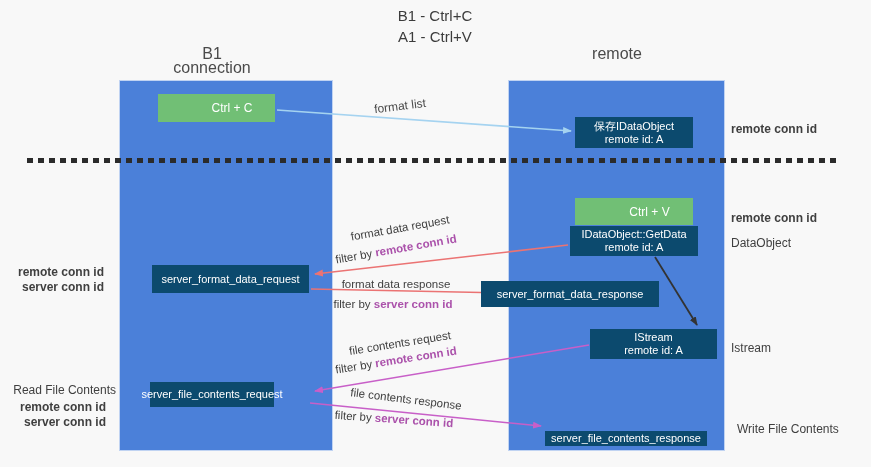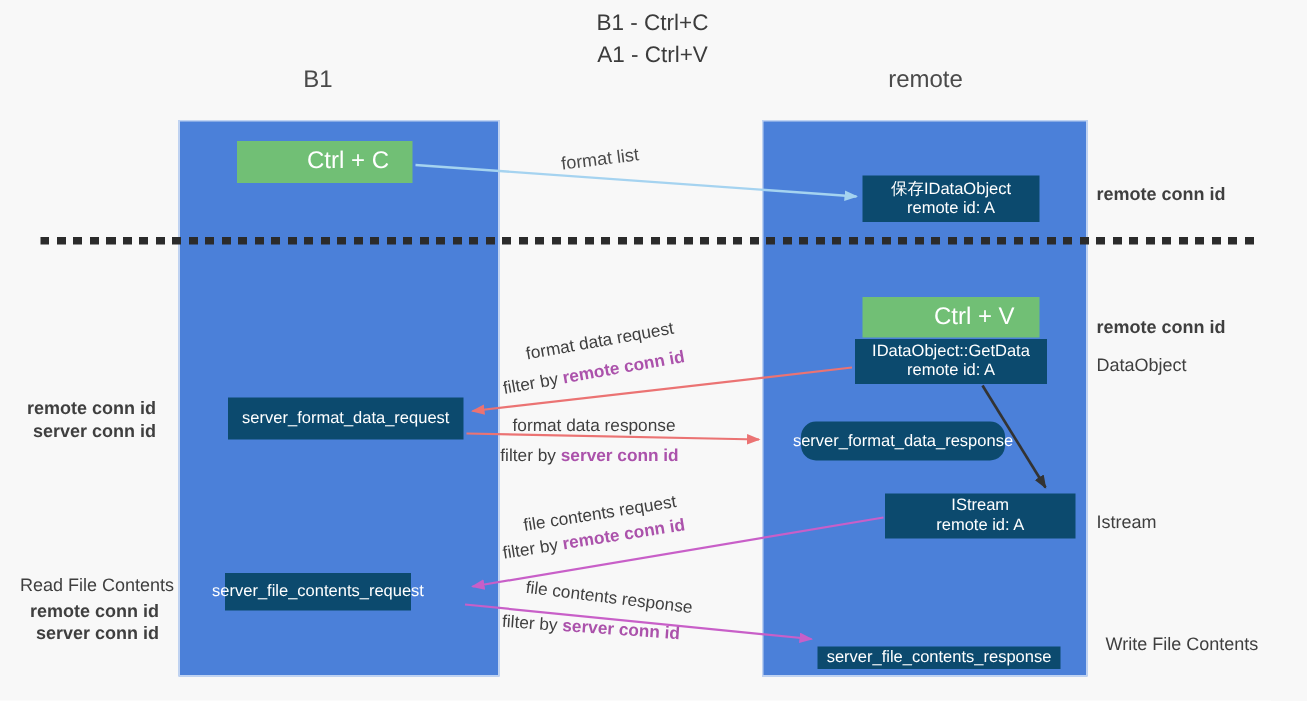--- a/index.html
+++ b/index.html
@@ -8,21 +8,21 @@
     font-family:"Liberation Sans",sans-serif;overflow:hidden;
   }
   .abs{position:absolute;}
   .title{left:285px;top:5px;width:300px;text-align:center;
     font-size:15px;line-height:21px;color:#3c3c3c;}
   .col-header{width:120px;text-align:center;font-size:16px;line-height:14px;color:#4a4a4a;}
   .column{background:#4b80d9;border:1px solid rgba(255,255,255,0.65);box-sizing:border-box;}
   .dashline{height:5px;background:repeating-linear-gradient(to right,#2b2b2b 0 6px,transparent 6px 11px);}
   .node{display:flex;flex-direction:column;align-items:center;justify-content:center;
     color:#fff;text-align:center;box-sizing:border-box;}
-  .node.green{background:#71bf75;font-size:16px;padding-left:31px;}
+  .node.green{background:#71bf75;font-size:12px;padding-left:31px;}
   .node.orange{background:#0c4a6e;font-size:11px;line-height:13px;}
   .flow-label{white-space:nowrap;font-size:11.5px;color:#3f3f3f;}
   .flow-label.big{font-size:12px;color:#4a4a4a;}
   .purple{color:#ab52ab;font-weight:bold;}
   .greentx{color:#5cb55c;font-weight:bold;}
   .side-label{font-size:12px;color:#3f3f3f;white-space:nowrap;}
   .side-left{text-align:right;}
   svg.overlay{left:0;top:0;pointer-events:none;}
 </style>
 </head>
@@ -30,20 +30,21 @@
 
 <div class="canvas">
 
   <div class="abs title">
     <div>B1 - Ctrl+C</div>
     <div>A1 - Ctrl+V</div>
   </div>
 
   <div class="abs col-header" style="left:152px;top:47px;">
     <div>B1</div>
+    <div>connection</div>
   </div>
   <div class="abs col-header" style="left:557px;top:47px;">
     <div>remote</div>
   </div>
 
   <div class="abs column" style="left:119px;top:80px;width:214px;height:371px;"></div>
   <div class="abs column" style="left:508px;top:80px;width:217px;height:371px;"></div>
 
   <div class="abs dashline" style="left:27px;top:158px;width:809px;"></div>
 
@@ -81,21 +82,21 @@
   <div class="abs node green" style="left:575px;top:172px;width:118px;height:27px;margin-top:26px;">
     <div>Ctrl + V</div>
   </div>
   <div class="abs node orange" style="left:570px;top:226px;width:128px;height:30px;text-align:center;">
     <div>IDataObject::GetData</div>
     <div>remote id: A</div>
   </div>
   <div class="abs node orange" style="left:152px;top:265px;width:157px;height:28px;">
     <div>server_format_data_request</div>
   </div>
-  <div class="abs node orange" style="left:534px;top:281px;width:136px;height:26px;border-radius:10px;">
+  <div class="abs node orange" style="left:481px;top:281px;width:178px;height:26px;">
     <div>server_format_data_response</div>
   </div>
   <div class="abs node orange" style="left:590px;top:329px;width:127px;height:30px;">
     <div>IStream</div>
     <div>remote id: A</div>
   </div>
   <div class="abs node orange" style="left:150px;top:382px;width:124px;height:25px;">
     <div>server_file_contents_request</div>
   </div>
   <div class="abs node orange" style="left:545px;top:431px;width:162px;height:15px;">

